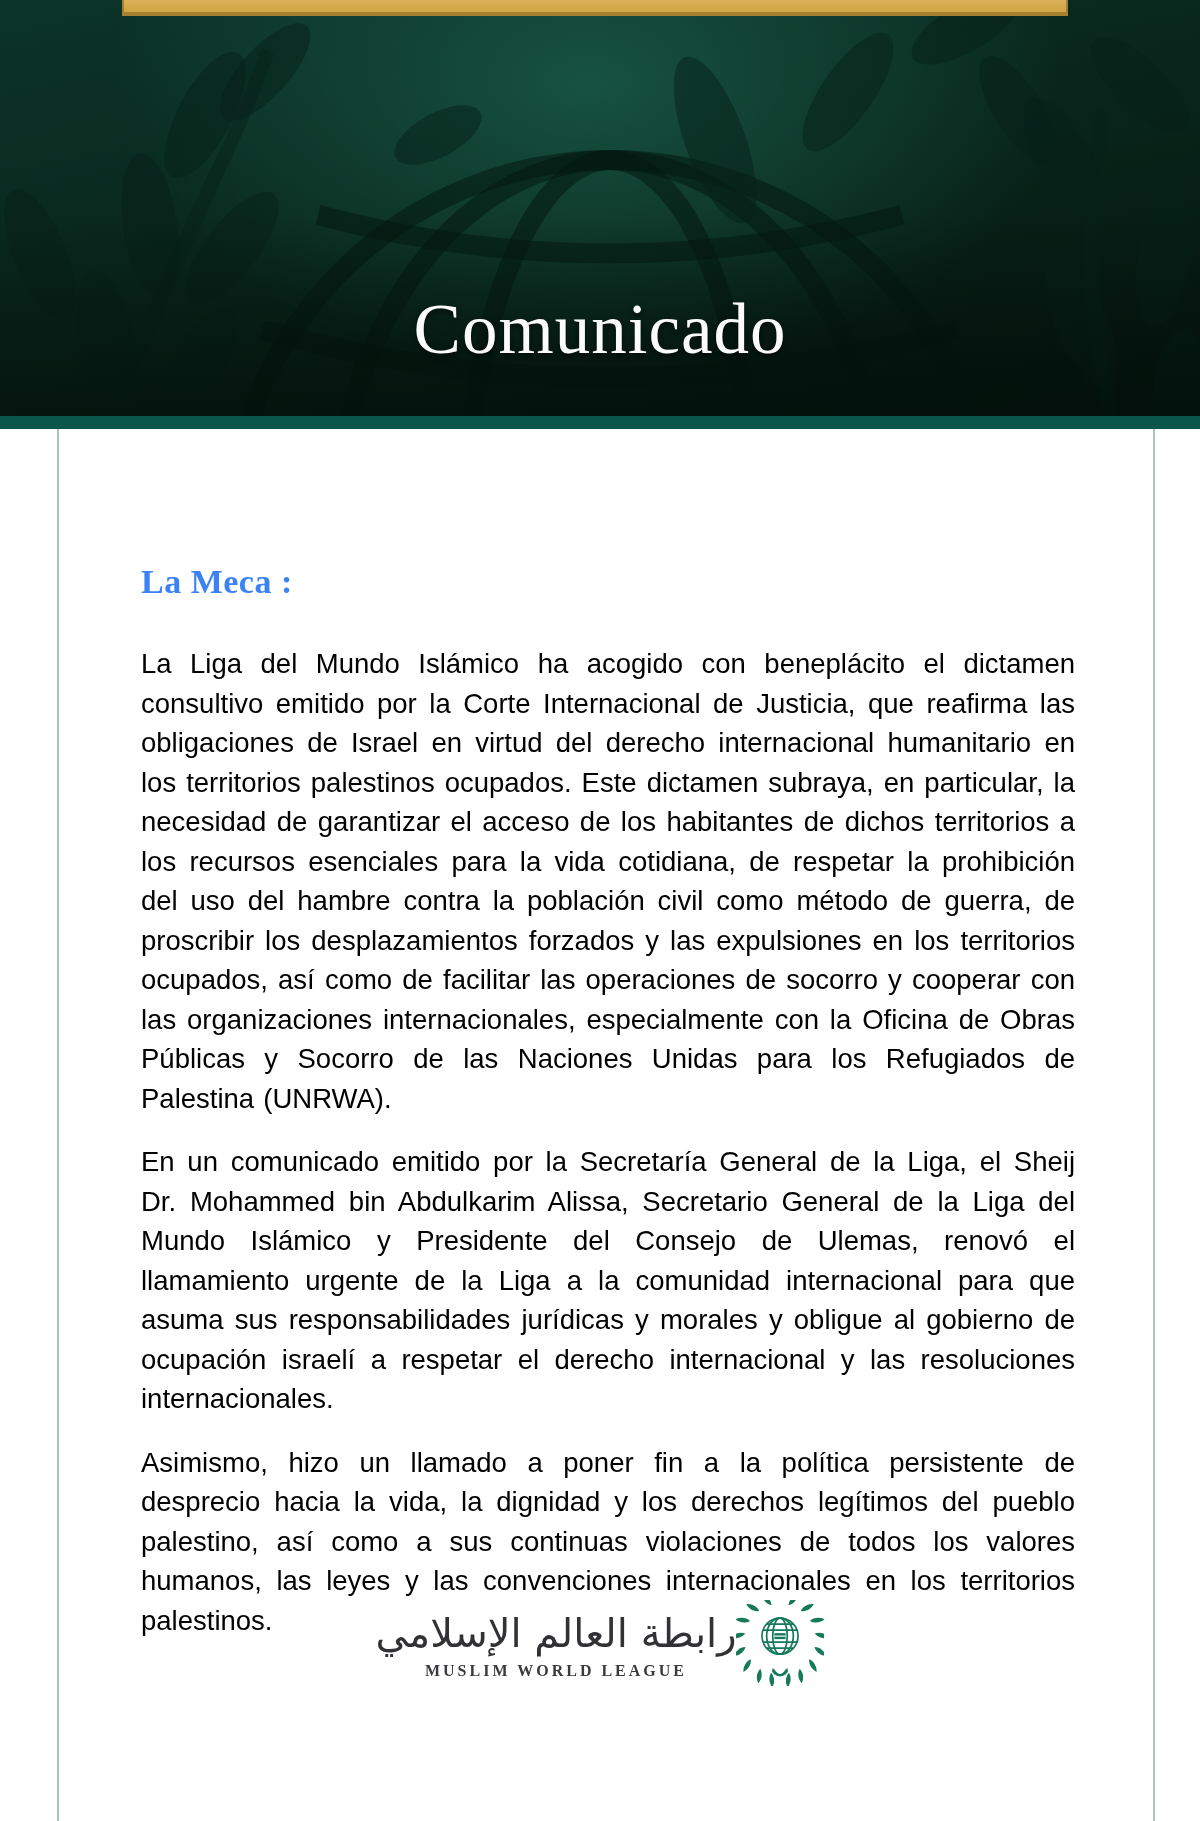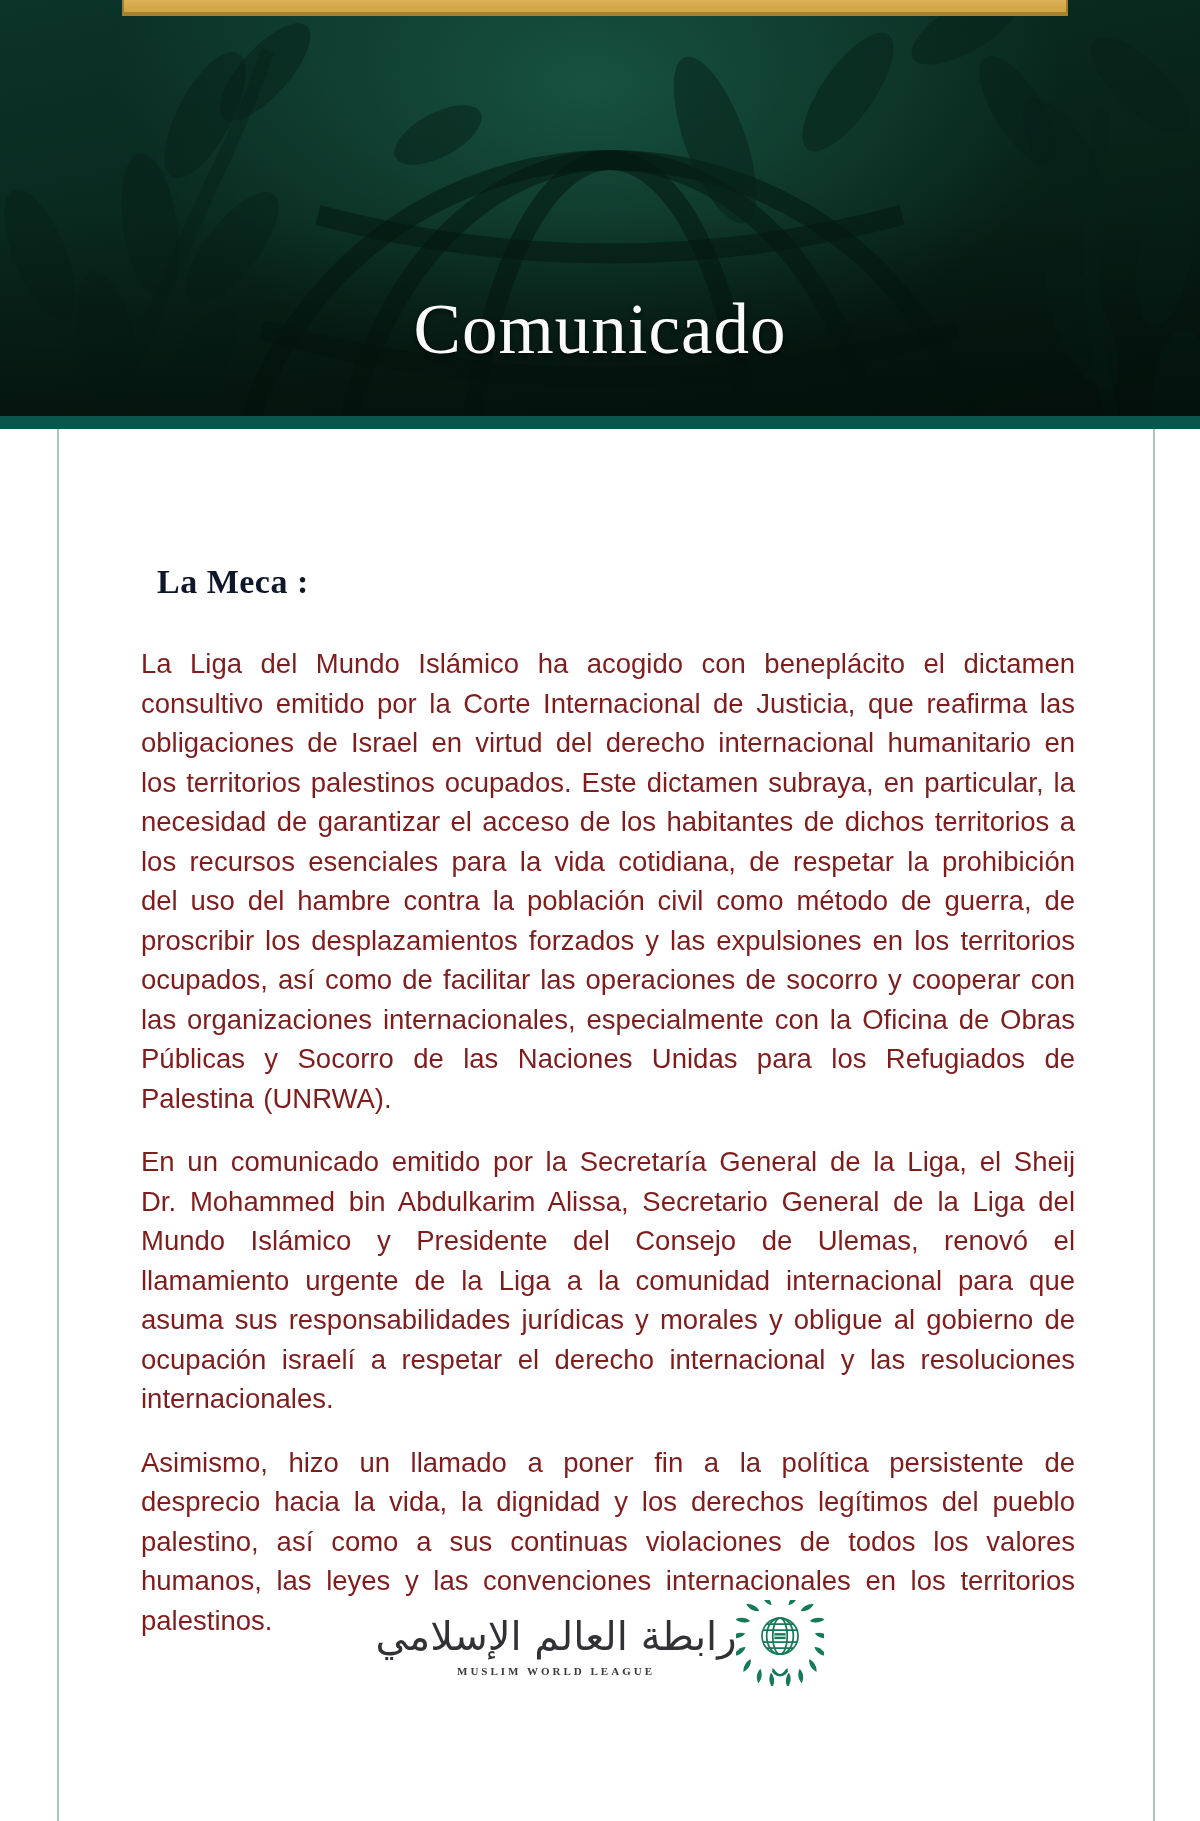--- a/index.html
+++ b/index.html
@@ -43,47 +43,47 @@
   }
   
   .rail{position:absolute;top:429px;bottom:0;width:2px;background:#a9c6c1;}
   .rail-left{left:57px;}
   .rail-right{left:1153px;}
   .content{
     position:absolute;left:141px;top:563px;width:934px;
     color:#222222;
   }
   .location-heading{
-    margin:0 0 44px 16px;
+    margin:0 0 44px 0;
     font-family:"Liberation Serif", serif;
     font-weight:700;font-size:34px;line-height:1.1;
-    color:#0f172a;letter-spacing:.5px;
+    color:#3b82f6;letter-spacing:.5px;
   }
   .body-para{
     margin:8px 0 24px 0;
     font-size:27.5px;line-height:39.5px;
     text-align:justify;
-    color:#7f1d1d;
+    color:#000000;
     letter-spacing:0px;word-spacing:1.5px;
   }
   
   .footer-logo{
     position:absolute;left:0;top:1600px;width:100%;
     display:flex;justify-content:center;align-items:center;
   }
   .logo-text-col{display:flex;flex-direction:column;align-items:center;}
   .logo-arabic{
     font-family:"DejaVu Sans", sans-serif;
     font-size:40px;line-height:1.35;color:#323236;
     direction:rtl;
   }
   .logo-english{
     margin-top:2px;
     font-family:"Liberation Serif", serif;
-    font-weight:700;font-size:11px;letter-spacing:3px;
+    font-weight:700;font-size:16px;letter-spacing:3px;
     color:#3a3a3e;white-space:nowrap;
   }
 </style>
 </head>
 <body>
 
 <div class="page">
 
   <div class="header">
     <svg class="header-decor" width="1200" height="416" viewBox="0 0 1200 416" aria-hidden="true">

